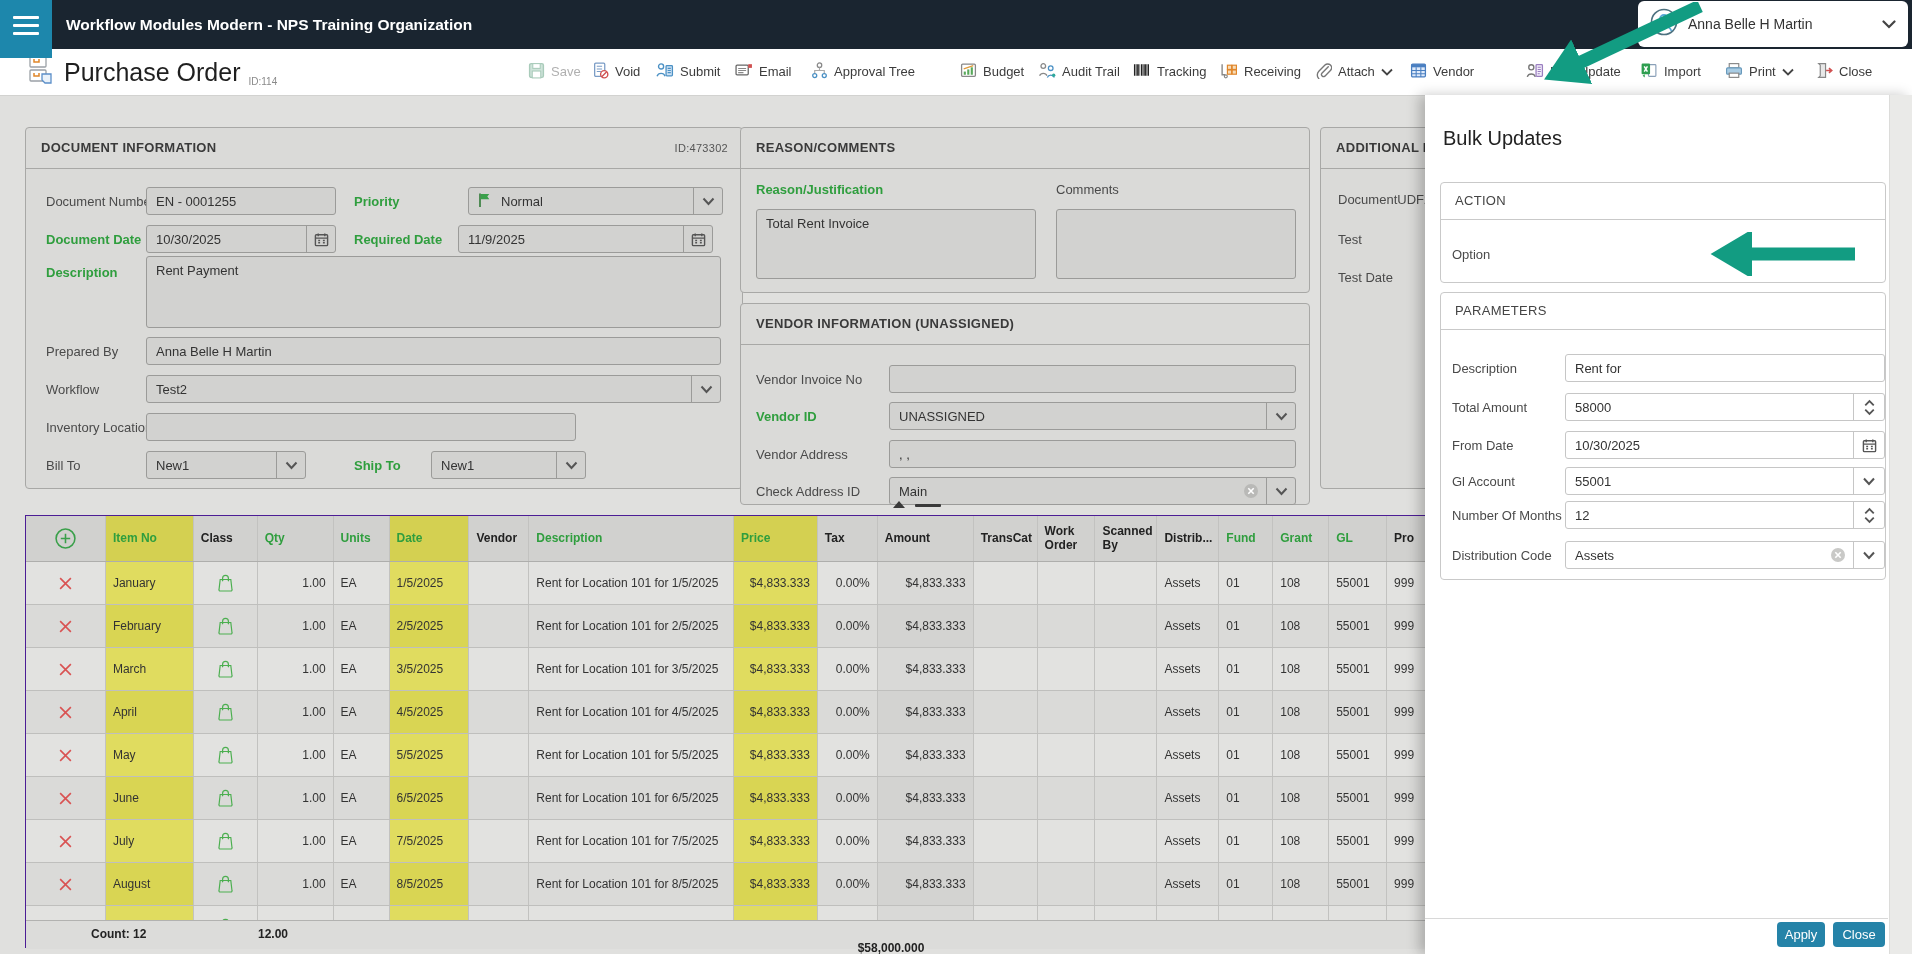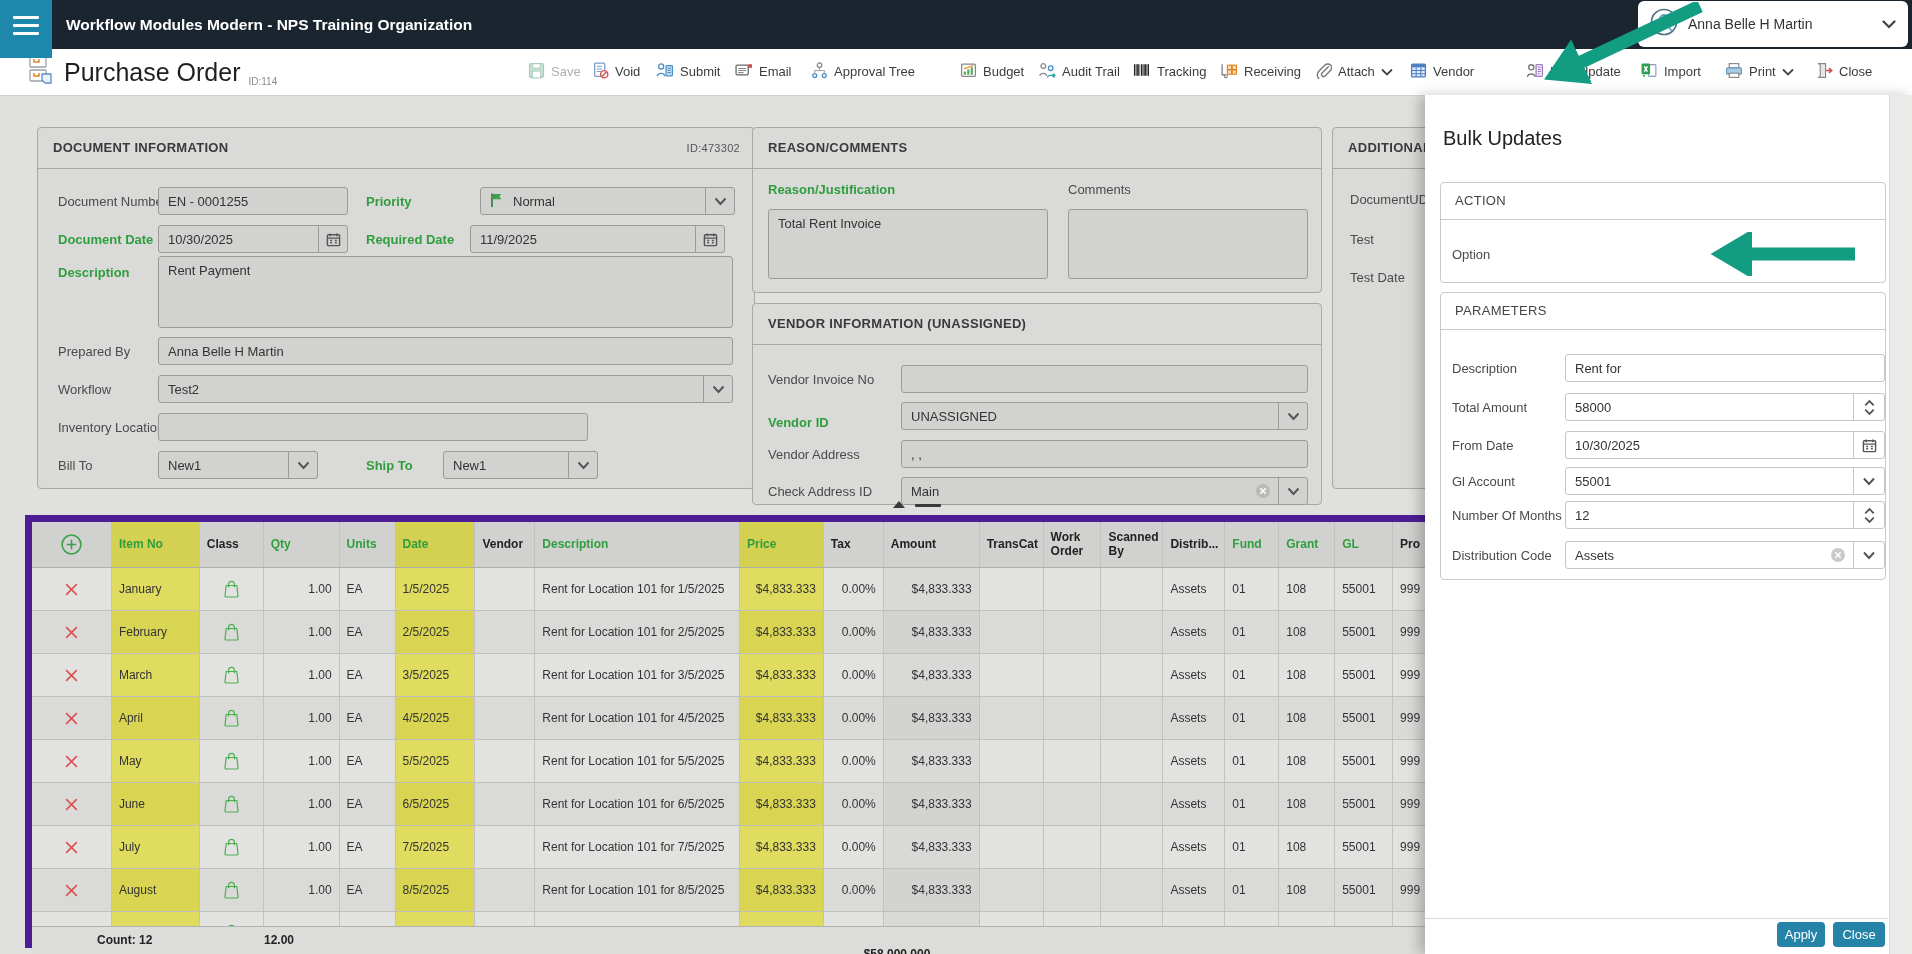--- a/index.html
+++ b/index.html
@@ -15,34 +15,34 @@
 
   
   .toolbar{position:absolute;left:0;top:49px;width:1912px;height:46px;background:#ffffff;border-bottom:1px solid #d2d2d0;z-index:5;}
   .po-head{position:absolute;left:26px;top:0;height:46px;display:flex;align-items:center;gap:8px;}
   .po-title{font-size:25px;color:#1f1f1f;}
   .po-id{font-size:10px;color:#8a8a8a;align-self:flex-end;margin-bottom:8px;}
   .tbtn{position:absolute;top:0;height:45px;display:flex;align-items:center;gap:6px;font-size:13px;color:#3c3c3c;cursor:pointer;white-space:nowrap;}
   .tbtn.disabled{color:#b0b0b0;}
 
   
-  .panel{position:absolute;background:#dadad8;border:1px solid #a8a8a6;border-radius:4px;box-sizing:border-box;margin-left:12px;}
+  .panel{position:absolute;background:#dadad8;border:1px solid #a8a8a6;border-radius:4px;box-sizing:border-box;}
   .panel-hd{height:40px;line-height:40px;padding:0 15px;border-bottom:1px solid #a8a8a6;font-weight:600;font-size:13px;color:#3a3a3a;letter-spacing:.3px;position:relative;}
   .panel-id{position:absolute;right:14px;top:0;font-size:11px;font-weight:400;color:#555;}
   .lab{font-size:13px;color:#4a4a4a;}
   .lab.req{color:#2f9e3e;font-weight:bold;}
   .frow{position:absolute;height:28px;display:flex;align-items:center;}
   .input{position:absolute;background:#d2d2d0;border:1px solid #9b9b99;border-radius:3px;height:28px;display:flex;align-items:center;font-size:13px;color:#333;box-sizing:border-box;}
   .input .val{padding:0 9px;flex:1;overflow:hidden;white-space:nowrap;}
   .seg{width:28px;align-self:stretch;border-left:1px solid #9b9b99;display:flex;align-items:center;justify-content:center;flex:0 0 auto;}
   .tarea{position:absolute;background:#d2d2d0;border:1px solid #9b9b99;border-radius:3px;font-size:13px;color:#333;box-sizing:border-box;padding:6px 9px;}
   .clearbtn{position:absolute;right:36px;top:50%;margin-top:-8px;}
 
   
-  .grid{position:absolute;left:25px;top:515px;width:1445px;height:433px;border:7px solid #4c1d95;background:#000000;box-sizing:border-box;z-index:1;}
+  .grid{position:absolute;left:25px;top:515px;width:1445px;height:433px;border:1px solid #4c1d95;background:#000000;box-sizing:border-box;z-index:1;}
   .grow{display:flex;width:1443px;}
   .cell{box-sizing:border-box;border-right:1px solid #c2c2c0;padding:0 7px;display:flex;align-items:center;font-size:12px;color:#333;overflow:hidden;}
   .ghead .cell{font-weight:bold;color:#222;line-height:1.15;background:#d1d1cf;}
   .ghead{height:45px;border-bottom:1px solid #aeaeac;}
   .ghead .cell{height:45px;}
   .gbody{height:358px;overflow:hidden;}
   .gbody .grow{height:42px;border-bottom:1px solid #bfbfbd;}
   .gbody .grow:nth-child(odd) .cell{background:#e2e2e0;}
   .gbody .grow:nth-child(even) .cell{background:#dadad8;}
   .gbody .grow:nth-child(odd) .cell.yc{background:#e0dc5f;}
@@ -372,21 +372,21 @@
   </div>
 
   <div class="panel" style="left:740px;top:303px;width:570px;height:202px;">
     <div class="panel-hd"><span>VENDOR INFORMATION (UNASSIGNED)</span></div>
     <div class="frow" style="left:15px;top:61px;">
         <span class="lab">Vendor Invoice No</span>
       </div>
     <div class="input" style="left:148px;top:61px;width:407px;">
         <span class="val"></span>
       </div>
-    <div class="frow" style="left:15px;top:98px;align-items:flex-end;">
+    <div class="frow" style="left:15px;top:98px;">
         <span class="lab req">Vendor ID</span>
       </div>
     <div class="input" style="left:148px;top:98px;width:407px;">
       <span class="val">UNASSIGNED</span>
       <span class="seg">
           <svg width="13" height="9" viewBox="0 0 13 9">
             <path d="M1.5 1.5 L6.5 7 L11.5 1.5" fill="none" stroke="#555" stroke-width="2"></path>
           </svg>
         </span>
     </div>

